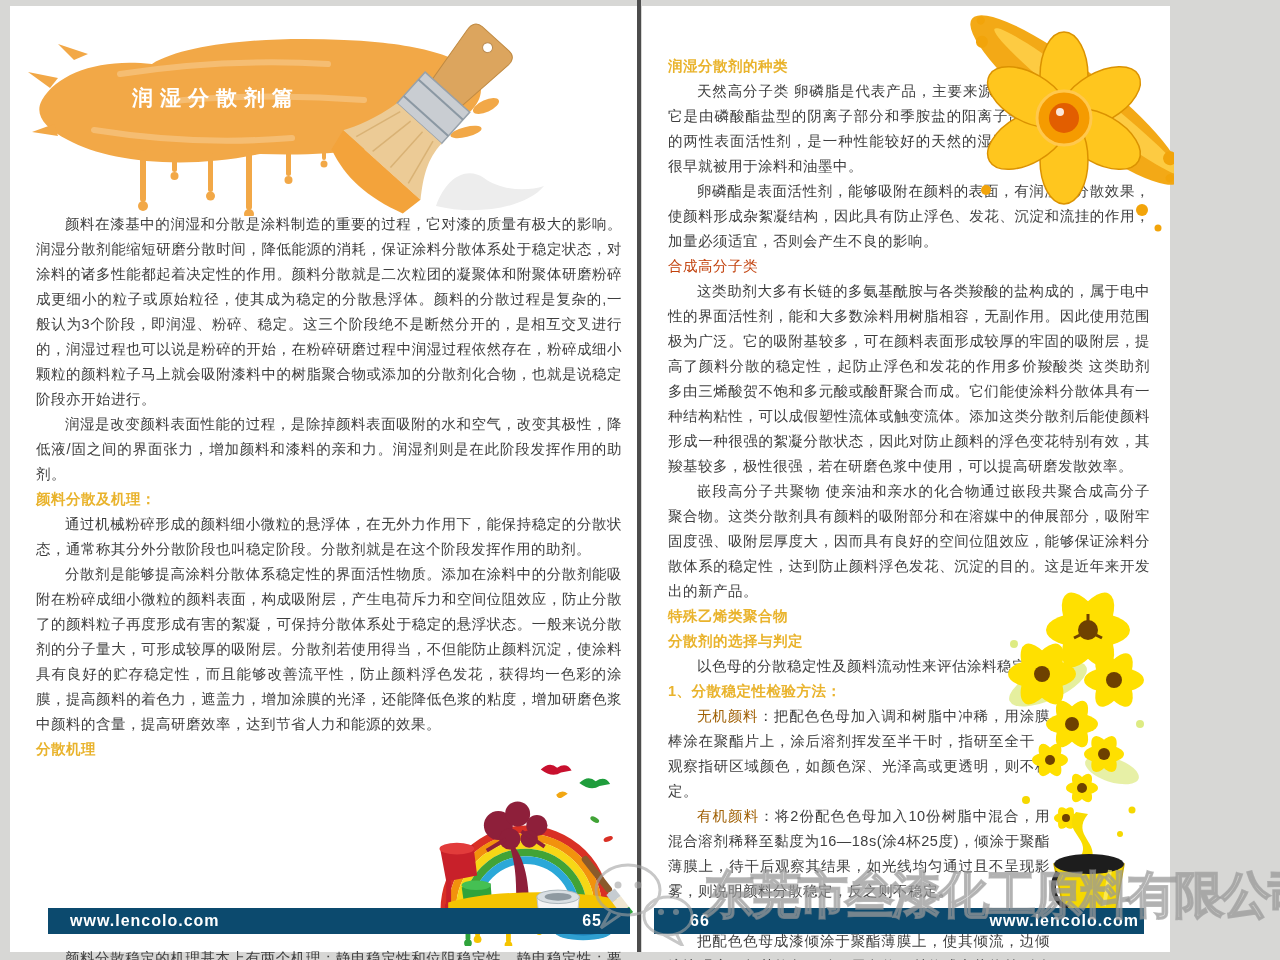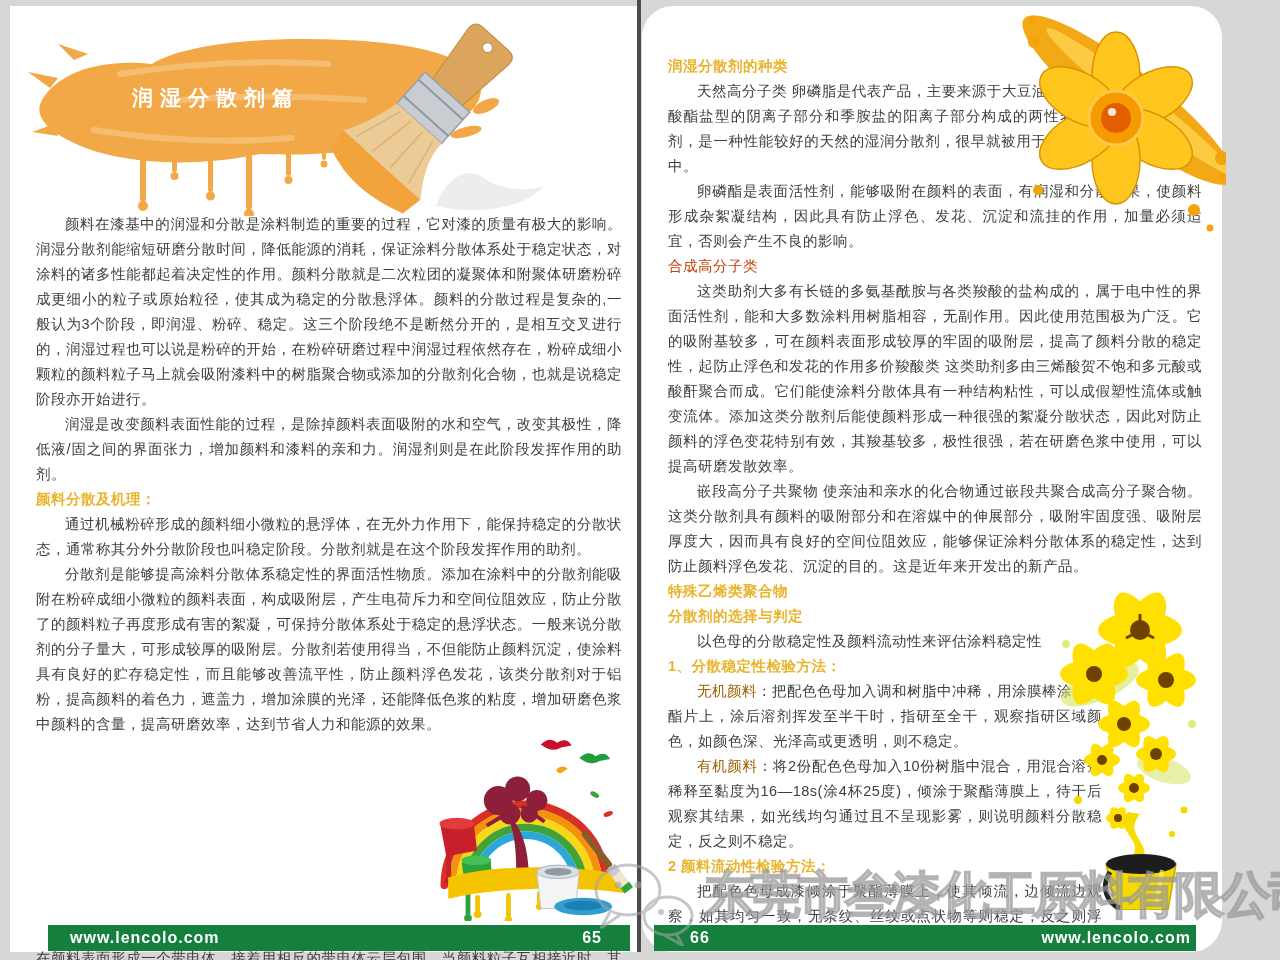--- a/index.html
+++ b/index.html
@@ -5,21 +5,21 @@
   html,body{margin:0;padding:0;}
   body{
     width:1280px;height:960px;position:relative;overflow:hidden;
     background:#d7d7d5;
     font-family:"Liberation Sans","DejaVu Sans",sans-serif;
   }
   .page{
     position:absolute;top:6px;height:946px;background:#ffffff;
   }
   .page-left{left:10px;width:628px;}
-  .page-right{left:642px;width:580px;border-radius:31px;}
+  .page-right{left:642px;width:528px;}
   .divider{
     position:absolute;left:637px;top:0;width:4px;height:952px;background:#4c4c4c;z-index:30;
   }
   
   .body-text{
     position:absolute;color:#3e3e3e;font-size:14.5px;line-height:25px;
     text-align:justify;letter-spacing:0.5px;
   }
   .page-left .body-text{left:26px;right:16px;top:206px;}
   .page-right .body-text{left:26px;right:20px;top:48px;}
@@ -40,21 +40,21 @@
   .rainbow-float{
     float:right;width:204px;height:188px;margin:-4px -14px 0 8px;
   }
   .spacer-flower-top{float:right;width:80px;height:86px;}
   .spacer-flower-bottom{float:right;width:100px;height:278px;}
   
   .daffodil{position:absolute;top:-6px;right:-4px;width:238px;height:248px;z-index:1;}
   .flower-column{position:absolute;bottom:42px;right:2px;width:178px;height:336px;z-index:1;}
   
   .footer-bar{
-    position:absolute;bottom:1px;height:26px;background:#15803d;
+    position:absolute;bottom:18px;height:26px;background:#0c4a6e;
     display:flex;align-items:center;justify-content:space-between;
     color:#ffffff;font-weight:bold;font-size:16px;z-index:20;
   }
   .page-left .footer-bar{left:38px;right:8px;padding:0 28px 0 22px;}
   .page-right .footer-bar{left:12px;right:26px;padding:0 5px 0 36px;}
   .footer-url{letter-spacing:1px;}
   .footer-num{letter-spacing:1px;}
   
   .watermark{
     position:absolute;left:588px;top:858px;z-index:40;display:flex;align-items:flex-start;
@@ -122,21 +122,22 @@
         </g>
       </svg>
     </div>
   </div>
 
   <div class="body-text">
     <p class="para">颜料在漆基中的润湿和分散是涂料制造的重要的过程，它对漆的质量有极大的影响。润湿分散剂能缩短研磨分散时间，降低能源的消耗，保证涂料分散体系处于稳定状态，对涂料的诸多性能都起着决定性的作用。颜料分散就是二次粒团的凝聚体和附聚体研磨粉碎成更细小的粒子或原始粒径，使其成为稳定的分散悬浮体。颜料的分散过程是复杂的,一般认为3个阶段，即润湿、粉碎、稳定。这三个阶段绝不是断然分开的，是相互交叉进行的，润湿过程也可以说是粉碎的开始，在粉碎研磨过程中润湿过程依然存在，粉碎成细小颗粒的颜料粒子马上就会吸附漆料中的树脂聚合物或添加的分散剂化合物，也就是说稳定阶段亦开始进行。</p>
     <p class="para">润湿是改变颜料表面性能的过程，是除掉颜料表面吸附的水和空气，改变其极性，降低液/固之间的界面张力，增加颜料和漆料的亲和力。润湿剂则是在此阶段发挥作用的助剂。</p>
     <p class="heading-gold">颜料分散及机理：</p>
     <p class="para">通过机械粉碎形成的颜料细小微粒的悬浮体，在无外力作用下，能保持稳定的分散状态，通常称其分外分散阶段也叫稳定阶段。分散剂就是在这个阶段发挥作用的助剂。</p>
-    <p class="para">分散剂是能够提高涂料分散体系稳定性的界面活性物质。添加在涂料中的分散剂能吸附在粉碎成细小微粒的颜料表面，构成吸附层，产生电荷斥力和空间位阻效应，防止分散了的颜料粒子再度形成有害的絮凝，可保持分散体系处于稳定的悬浮状态。一般来说分散剂的分子量大，可形成较厚的吸附层。分散剂若使用得当，不但能防止颜料沉淀，使涂料具有良好的贮存稳定性，而且能够改善流平性，防止颜料浮色发花，该类分散剂对于铝粉，提高颜料的着色力，遮盖力，增加涂膜的光泽，还能降低色浆的粘度，增加研磨色浆中颜料的含量，提高研磨效率，达到节省人力和能源的效果。</p>
+    <p class="para">分散剂是能够提高涂料分散体系稳定性的界面活性物质。添加在涂料中的分散剂能吸附在粉碎成细小微粒的颜料表面，构成吸附层，产生电荷斥力和空间位阻效应，防止分散了的颜料粒子再度形成有害的絮凝，可保持分散体系处于稳定的悬浮状态。一般来说分散剂的分子量大，可形成较厚的吸附层。分散剂若使用得当，不但能防止颜料沉淀，使涂料具有良好的贮存稳定性，而且能够改善流平性，防止颜料浮色发花，获得均一色彩的涂膜，提高颜料的着色力，遮盖力，增加涂膜的光泽，还能降低色浆的粘度，增加研磨色浆中颜料的含量，提高研磨效率，达到节省人力和能源的效果。</p>
+    <p class="heading-gold">分散机理</p>
     <div class="para-noindent">
       <span class="rainbow-float">
         <svg width="204" height="188" viewBox="0 0 210 195">
           <g fill="none" stroke-linecap="round">
             <path d="M12,158 A84,84 0 0 1 180,158" stroke="#d93025" stroke-width="8"></path>
             <path d="M20,158 A76,76 0 0 1 172,158" stroke="#f2920d" stroke-width="8"></path>
             <path d="M28,158 A68,68 0 0 1 164,158" stroke="#f7d716" stroke-width="8"></path>
             <path d="M36,158 A60,60 0 0 1 156,158" stroke="#41a336" stroke-width="8"></path>
             <path d="M44,158 A52,52 0 0 1 148,158" stroke="#2ba8d8" stroke-width="8"></path>
           </g>

